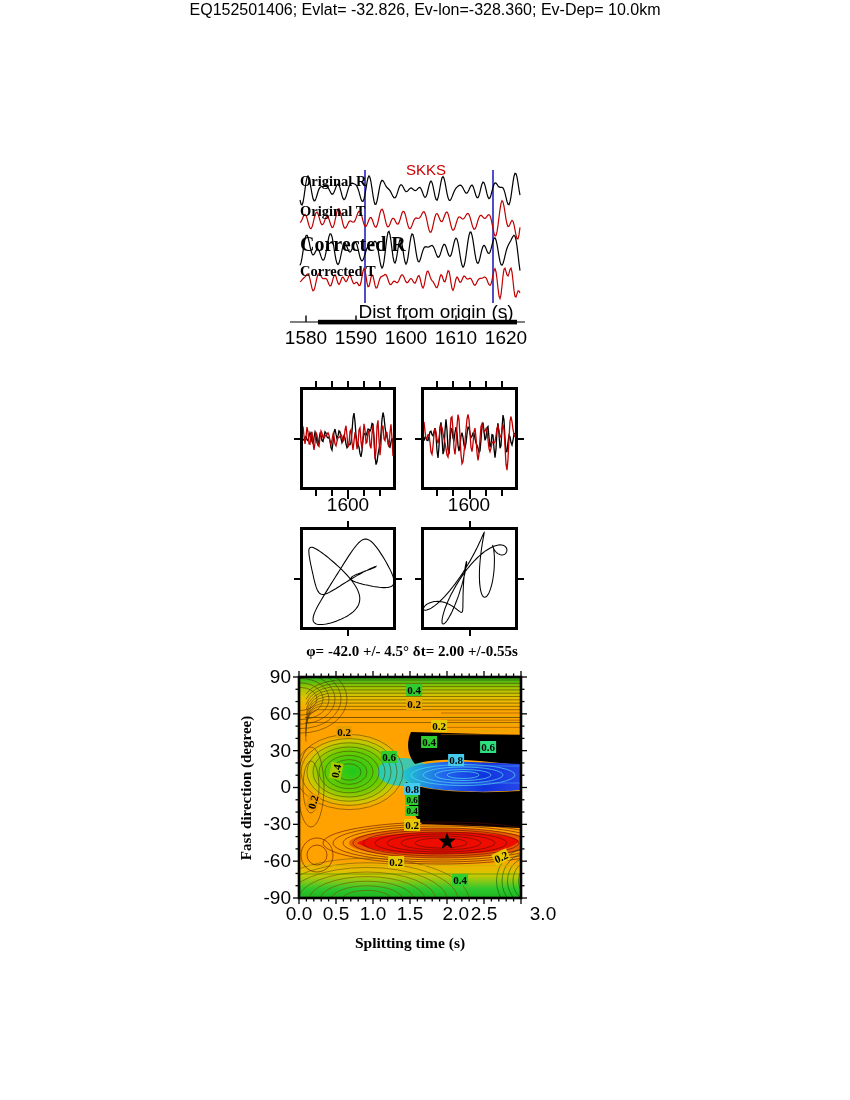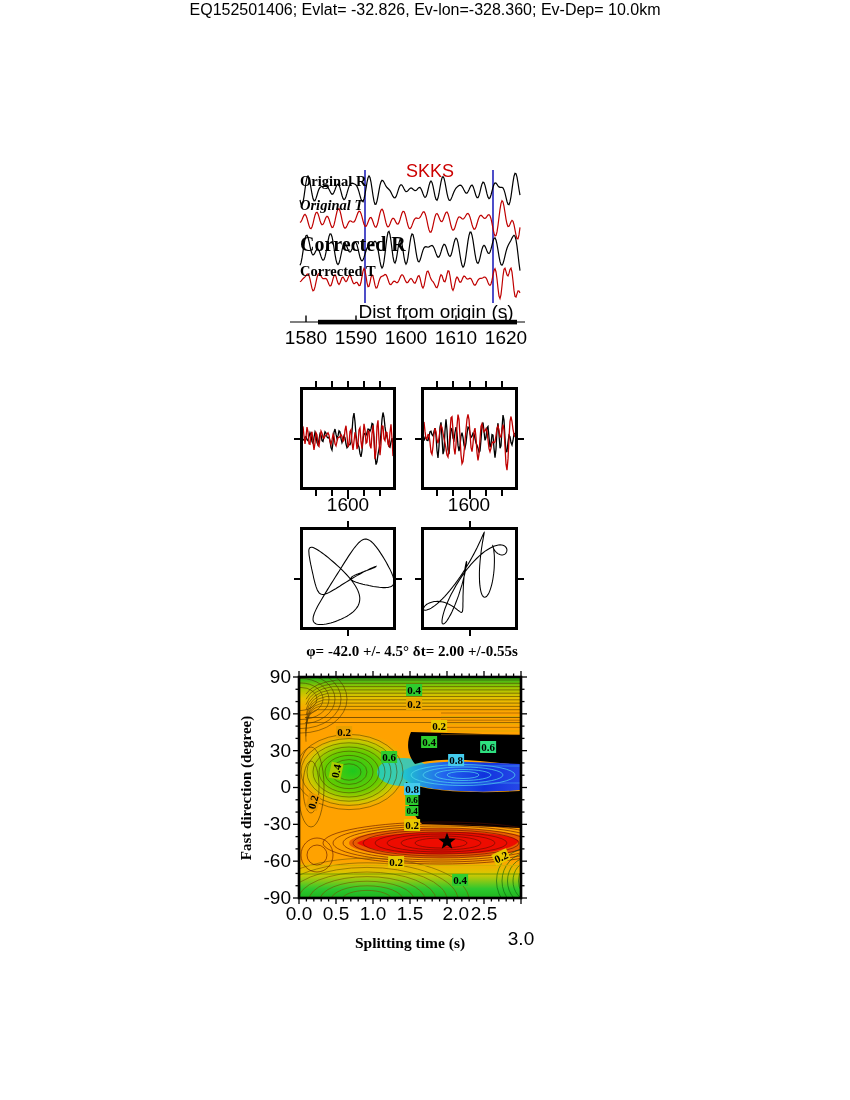--- a/index.html
+++ b/index.html
@@ -19,32 +19,32 @@
   .cl.small{font-size:9px;line-height:10px;}
   #contour-labels{pointer-events:none;}
 </style>
 </head>
 <body>
 
 <div class="page">
 
   <div class="abs ctr hdr" style="left:0;top:142;width:850px;">EQ152501406; Evlat= -32.826, Ev-lon=-328.360; Ev-Dep= 10.0km</div>
 
-  <div class="abs" style="left:406px;top:161px;font-size:18px;color:#cc0000;">SKKS</div>
+  <div class="abs" style="left:406px;top:161px;font-size:15px;color:#cc0000;">SKKS</div>
 
   <svg id="sg-svg" class="abs" style="left:298px;top:166px;" width="226" height="150">
     <line x1="67" y1="4" x2="67" y2="137" stroke="#2222bb" stroke-width="1.6"></line>
     <line x1="195" y1="4" x2="195" y2="137" stroke="#2222bb" stroke-width="1.6"></line>
   <path d="M2,34.0L3,38.2L4,39.0L5,36.3L6,30.6L7,23.4L8,16.5L9,11.6L10,9.9L11,11.6L12,16.1L13,22.1L14,28.0L15,32.6L16,34.8L17,34.6L18,32.4L19,29.2L20,25.8L21,23.1L22,21.4L23,20.7L24,20.5L25,20.5L26,20.5L27,20.3L28,20.2L29,20.5L30,21.6L31,23.3L32,25.3L33,27.2L34,28.2L35,27.9L36,26.3L37,23.7L38,20.9L39,18.8L40,18.0L41,19.1L42,21.9L43,25.7L44,29.5L45,32.4L46,33.6L47,32.9L48,30.5L49,27.2L50,23.6L51,20.6L52,18.5L53,17.5L54,17.2L55,17.4L56,17.8L57,18.2L58,19.0L59,20.4L60,22.7L61,25.9L62,29.6L63,33.0L64,35.2L65,35.4L66,33.0L67,28.4L68,22.4L69,16.3L70,11.8L71,9.9L72,11.5L73,16.0L74,22.6L75,29.5L76,35.2L77,38.3L78,38.2L79,35.1L80,30.1L81,24.3L82,19.2L83,15.8L84,14.3L85,14.7L86,16.2L87,18.3L88,20.1L89,21.5L90,22.5L91,23.5L92,24.7L93,26.4L94,28.4L95,30.4L96,31.7L97,31.8L98,30.6L99,28.1L100,24.9L101,21.8L102,19.5L103,18.6L104,19.1L105,20.7L106,22.8L107,24.6L108,25.6L109,25.5L110,24.7L111,23.4L112,22.4L113,22.0L114,22.3L115,23.2L116,24.1L117,24.7L118,24.5L119,23.6L120,22.4L121,21.6L122,21.5L123,22.7L124,25.0L125,27.8L126,30.3L127,31.5L128,30.7L129,28.1L130,24.0L131,19.7L132,16.4L133,15.1L134,16.4L135,20.1L136,25.1L137,30.1L138,33.5L139,34.3L140,32.1L141,27.5L142,21.5L143,15.8L144,11.8L145,10.5L146,12.2L147,16.3L148,21.8L149,27.3L150,31.6L151,34.1L152,34.5L153,33.3L154,30.9L155,28.3L156,25.8L157,23.8L158,22.2L159,21.1L160,20.2L161,19.5L162,19.2L163,19.4L164,20.4L165,22.0L166,24.1L167,25.9L168,27.1L169,27.1L170,25.8L171,23.7L172,21.4L173,19.6L174,19.1L175,20.4L176,23.1L177,26.5L178,29.8L179,31.7L180,31.6L181,29.5L182,25.8L183,21.5L184,17.9L185,16.1L186,16.6L187,19.3L188,23.5L189,27.9L190,31.2L191,32.6L192,31.8L193,29.0L194,25.1L195,21.3L196,18.3L197,17.0L198,17.1L199,18.3L200,19.8L201,20.9L202,21.4L203,21.4L204,21.3L205,22.0L206,23.9L207,27.2L208,31.4L209,35.5L210,38.2L211,38.6L212,35.9L213,30.6L214,23.4L215,16.1L216,10.2L217,7.2L218,7.6L219,11.2L220,17.0L221,23.5L222,29.1" fill="none" stroke="#000000" stroke-width="1.2"></path>
       <path d="M2,56.5L3,55.7L4,53.7L5,51.2L6,49.2L7,48.4L8,49.5L9,52.2L10,56.0L11,59.6L12,62.1L13,62.7L14,61.0L15,57.6L16,53.2L17,49.2L18,46.7L19,46.2L20,47.8L21,50.9L22,54.5L23,57.4L24,58.8L25,58.4L26,56.4L27,53.7L28,51.3L29,50.2L30,50.9L31,53.2L32,56.5L33,59.6L34,61.5L35,61.3L36,58.9L37,54.7L38,49.9L39,45.5L40,42.9L41,42.7L42,44.9L43,49.0L44,53.8L45,58.1L46,61.1L47,62.2L48,61.5L49,59.7L50,57.5L51,55.7L52,54.9L53,55.0L54,55.7L55,56.2L56,55.9L57,54.6L58,52.1L59,49.2L60,46.6L61,45.1L62,45.4L63,47.4L64,50.9L65,54.8L66,58.3L67,60.3L68,60.4L69,58.8L70,56.2L71,53.5L72,51.7L73,51.5L74,53.1L75,55.8L76,58.7L77,60.9L78,61.3L79,59.6L80,56.1L81,51.5L82,47.1L83,44.0L84,43.1L85,44.6L86,48.1L87,52.6L88,56.9L89,59.9L90,61.0L91,60.2L92,57.9L93,55.3L94,53.1L95,52.2L96,52.8L97,54.4L98,56.4L99,57.9L100,58.0L101,56.6L102,53.7L103,50.2L104,47.1L105,45.3L106,45.5L107,47.7L108,51.4L109,55.7L110,59.6L111,62.1L112,62.8L113,61.7L114,59.4L115,56.6L116,54.1L117,52.6L118,52.0L119,52.2L120,52.5L121,52.3L122,51.4L123,49.7L124,47.7L125,46.1L126,45.8L127,47.2L128,50.4L129,54.9L130,59.8L131,63.9L132,66.2L133,66.1L134,63.7L135,59.6L136,54.8L137,50.7L138,48.1L139,47.5L140,48.8L141,51.2L142,53.7L143,55.4L144,55.5L145,54.0L146,51.3L147,48.5L148,46.4L149,46.0L150,47.7L151,51.1L152,55.4L153,59.8L154,63.0L155,64.3L156,63.6L157,61.2L158,57.9L159,54.6L160,52.1L161,50.9L162,51.0L163,51.8L164,52.7L165,53.0L166,52.4L167,51.0L168,49.2L169,47.8L170,47.4L171,48.5L172,51.1L173,54.7L174,58.5L175,61.6L176,63.2L177,62.9L178,60.9L179,57.8L180,54.3L181,51.4L182,49.7L183,49.3L184,50.0L185,51.2L186,52.2L187,52.4L188,51.7L189,50.4L190,49.0L191,48.6L192,49.7L193,52.7L194,57.3L195,62.6L196,67.2L197,69.9L198,69.6L199,65.9L200,59.3L201,51.2L202,43.3L203,37.4L204,34.7L205,35.9L206,40.3L207,46.6L208,53.1L209,58.0L210,60.5L211,60.3L212,58.2L213,55.7L214,54.4L215,55.3L216,58.7L217,63.8L218,69.1L219,72.7L220,72.8L221,68.9L222,61.3" fill="none" stroke="#c00000" stroke-width="1.2"></path>
       <path d="M2,99.3L3,96.9L4,91.9L5,85.4L6,78.6L7,73.0L8,69.7L9,69.2L10,71.3L11,75.5L12,80.3L13,84.8L14,87.8L15,89.0L16,88.3L17,86.6L18,84.6L19,83.2L20,83.2L21,84.6L22,87.3L23,90.4L24,93.0L25,94.3L26,93.7L27,90.9L28,86.3L29,80.6L30,75.0L31,70.4L32,67.9L33,68.0L34,70.7L35,75.6L36,81.8L37,88.3L38,93.8L39,97.4L40,98.6L41,97.2L42,93.7L43,89.0L44,84.1L45,80.1L46,77.7L47,77.3L48,78.6L49,81.0L50,83.6L51,85.5L52,86.1L53,85.2L54,82.9L55,80.0L56,77.5L57,76.2L58,76.6L59,79.0L60,82.8L61,87.2L62,91.3L63,94.0L64,95.0L65,94.0L66,91.4L67,88.1L68,84.8L69,82.1L70,80.4L71,79.6L72,79.3L73,78.9L74,78.2L75,77.0L76,75.9L77,75.3L78,76.1L79,78.9L80,83.5L81,89.4L82,95.4L83,100.1L84,102.1L85,100.6L86,95.5L87,87.8L88,79.0L89,71.3L90,66.3L91,65.4L92,68.7L93,75.2L94,83.3L95,90.9L96,95.8L97,97.1L98,94.5L99,89.1L100,82.5L101,76.8L102,73.7L103,74.2L104,78.1L105,84.3L106,91.0L107,96.1L108,98.2L109,96.4L110,91.3L111,84.0L112,76.5L113,70.7L114,67.9L115,68.7L116,72.8L117,79.1L118,85.9L119,91.6L120,95.1L121,95.9L122,94.3L123,91.1L124,87.4L125,84.1L126,81.9L127,80.8L128,80.7L129,81.0L130,81.2L131,81.0L132,80.3L133,79.7L134,79.5L135,80.2L136,81.9L137,84.5L138,87.4L139,89.9L140,91.2L141,90.9L142,89.0L143,85.9L144,82.5L145,79.7L146,78.3L147,78.7L148,80.8L149,84.0L150,87.3L151,89.7L152,90.4L153,89.1L154,85.8L155,81.4L156,76.9L157,73.5L158,72.1L159,73.2L160,76.9L161,82.5L162,89.0L163,95.0L164,99.4L165,101.1L166,99.9L167,95.8L168,89.5L169,82.1L170,74.9L171,69.3L172,66.2L173,66.2L174,69.1L175,74.4L176,81.1L177,87.8L178,93.3L179,96.6L180,97.3L181,95.5L182,91.8L183,87.4L184,83.2L185,80.3L186,79.3L187,80.2L188,82.4L189,85.0L190,87.1L191,87.6L192,86.3L193,83.2L194,79.1L195,75.1L196,72.4L197,71.8L198,73.9L199,78.3L200,84.1L201,90.3L202,95.4L203,98.6L204,99.2L205,97.5L206,94.1L207,89.8L208,85.7L209,82.3L210,79.7L211,77.8L212,76.0L213,74.2L214,72.1L215,70.3L216,69.4L217,70.3L218,73.9L219,80.2L220,88.5L221,97.3L222,104.7" fill="none" stroke="#000000" stroke-width="1.2"></path>
       <path d="M2,115.9L3,115.1L4,113.8L5,112.7L6,111.8L7,110.8L8,109.6L9,108.3L10,108.0L11,109.5L12,113.1L13,117.9L14,122.4L15,124.8L16,124.2L17,120.9L18,116.1L19,111.5L20,108.4L21,107.5L22,108.3L23,110.0L24,111.7L25,112.6L26,112.7L27,112.4L28,112.6L29,113.7L30,116.0L31,118.5L32,120.0L33,119.5L34,116.8L35,112.9L36,109.7L37,108.7L38,110.5L39,114.0L40,117.2L41,118.4L42,117.0L43,114.2L44,111.7L45,111.1L46,112.5L47,114.6L48,115.6L49,114.6L50,112.1L51,109.7L52,109.1L53,110.9L54,114.0L55,116.7L56,117.8L57,117.2L58,116.3L59,116.4L60,117.9L61,119.5L62,119.4L63,116.3L64,110.7L65,105.1L66,102.5L67,104.5L68,110.2L69,116.8L70,120.7L71,120.3L72,116.3L73,111.4L74,108.8L75,110.0L76,114.3L77,119.2L78,122.1L79,121.8L80,118.9L81,115.2L82,112.3L83,110.8L84,110.3L85,109.9L86,109.2L87,108.5L88,108.8L89,110.6L90,113.5L91,116.5L92,118.4L93,118.6L94,117.4L95,116.0L96,115.2L97,115.4L98,116.2L99,116.7L100,116.1L101,114.3L102,111.8L103,109.7L104,108.7L105,109.3L106,111.3L107,113.8L108,115.8L109,116.7L110,116.2L111,114.7L112,113.1L113,112.5L114,113.3L115,115.1L116,116.8L117,117.2L118,115.6L119,112.7L120,110.1L121,109.6L122,112.0L123,116.3L124,120.4L125,122.0L126,119.9L127,115.0L128,109.4L129,105.7L130,105.1L131,107.2L132,110.4L133,113.1L134,114.6L135,115.7L136,117.2L137,119.3L138,121.3L139,121.8L140,119.6L141,115.4L142,111.0L143,108.8L144,109.6L145,112.7L146,115.5L147,115.8L148,112.8L149,108.2L150,104.9L151,105.3L152,110.0L153,116.8L154,122.5L155,124.3L156,121.9L157,117.1L158,112.8L159,111.1L160,112.2L161,114.6L162,116.2L163,115.9L164,113.8L165,111.4L166,110.1L167,110.5L168,111.8L169,113.0L170,113.2L171,112.6L172,112.1L173,112.6L174,114.4L175,116.8L176,118.7L177,119.2L178,118.1L179,116.1L180,114.2L181,112.9L182,112.4L183,112.3L184,112.1L185,111.7L186,111.1L187,111.1L188,111.9L189,113.8L190,116.4L191,118.6L192,119.4L193,118.0L194,114.2L195,109.1L196,104.5L197,102.8L198,105.7L199,113.0L200,122.4L201,130.1L202,132.6L203,128.6L204,119.7L205,109.8L206,103.3L207,102.2L208,105.3L209,109.0L210,110.0L211,107.4L212,103.4L213,102.1L214,106.1L215,114.8L216,124.4L217,130.4L218,131.0L219,127.9L220,124.9L221,125.0L222,126.9" fill="none" stroke="#c00000" stroke-width="1.2"></path>
     </svg>
   <div class="abs serifb" style="left:300px;top:173px;font-size:14.5px;">Original R</div>
-  <div class="abs serifb" style="left:300px;top:197px;font-size:14.5px;font-style:italic;">Original T</div>
+  <div class="abs serifb" style="left:300px;top:203px;font-size:14.5px;">Original T</div>
   <div class="abs serifb" style="left:300px;top:233px;font-size:20px;">Corrected R</div>
   <div class="abs serifb" style="left:300px;top:263px;font-size:14.5px;">Corrected T</div>
 
   <div class="abs ctr" style="left:336px;top:301px;width:200px;font-size:19px;">Dist from origin (s)</div>
   <svg class="abs" style="left:288px;top:314px;" width="250" height="16">
     <line x1="2" y1="8" x2="237" y2="8" stroke="#000" stroke-width="1.2"></line>
     <rect x="30" y="5.8" width="199" height="4.6" fill="#000"></rect>
     <line x1="18" y1="1.5" x2="18" y2="8" stroke="#000" stroke-width="1.4"></line>
     <line x1="68" y1="1.5" x2="68" y2="8" stroke="#000" stroke-width="1.4"></line>
     <line x1="118" y1="1.5" x2="118" y2="8" stroke="#000" stroke-width="1.4"></line>
@@ -362,21 +362,21 @@
   <div class="abs ticknum" style="left:247px;top:813px;width:44px;text-align:right;">-30</div>
   <div class="abs ticknum" style="left:247px;top:850px;width:44px;text-align:right;">-60</div>
   <div class="abs ticknum" style="left:247px;top:887px;width:44px;text-align:right;">-90</div>
 
   <div class="abs ctr ticknum" style="left:277px;top:903px;width:44px;">0.0</div>
   <div class="abs ctr ticknum" style="left:314px;top:903px;width:44px;text-align:center;">0.5</div>
   <div class="abs ctr ticknum" style="left:351px;top:903px;width:44px;">1.0</div>
   <div class="abs ctr ticknum" style="left:388px;top:903px;width:44px;">1.5</div>
   <div class="abs ctr ticknum" style="left:425px;top:903px;width:44px;text-align:right;">2.0</div>
   <div class="abs ctr ticknum" style="left:462px;top:903px;width:44px;">2.5</div>
-  <div class="abs ctr ticknum" style="left:499px;top:903px;width:44px;margin-top:25px;">3.0</div>
+  <div class="abs ctr ticknum" style="left:521px;top:903px;width:44px;">3.0</div>
 
   <div class="abs" style="left:246px;top:787px;width:0;height:0;">
     <span class="rot90 serifb" style="font-size:15px;">Fast direction (degree)</span>
   </div>
   <div class="abs ctr serifb" style="left:310px;top:934px;width:200px;font-size:15.5px;">Splitting time (s)</div>
 
 
 </div>
 
 </body></html>

